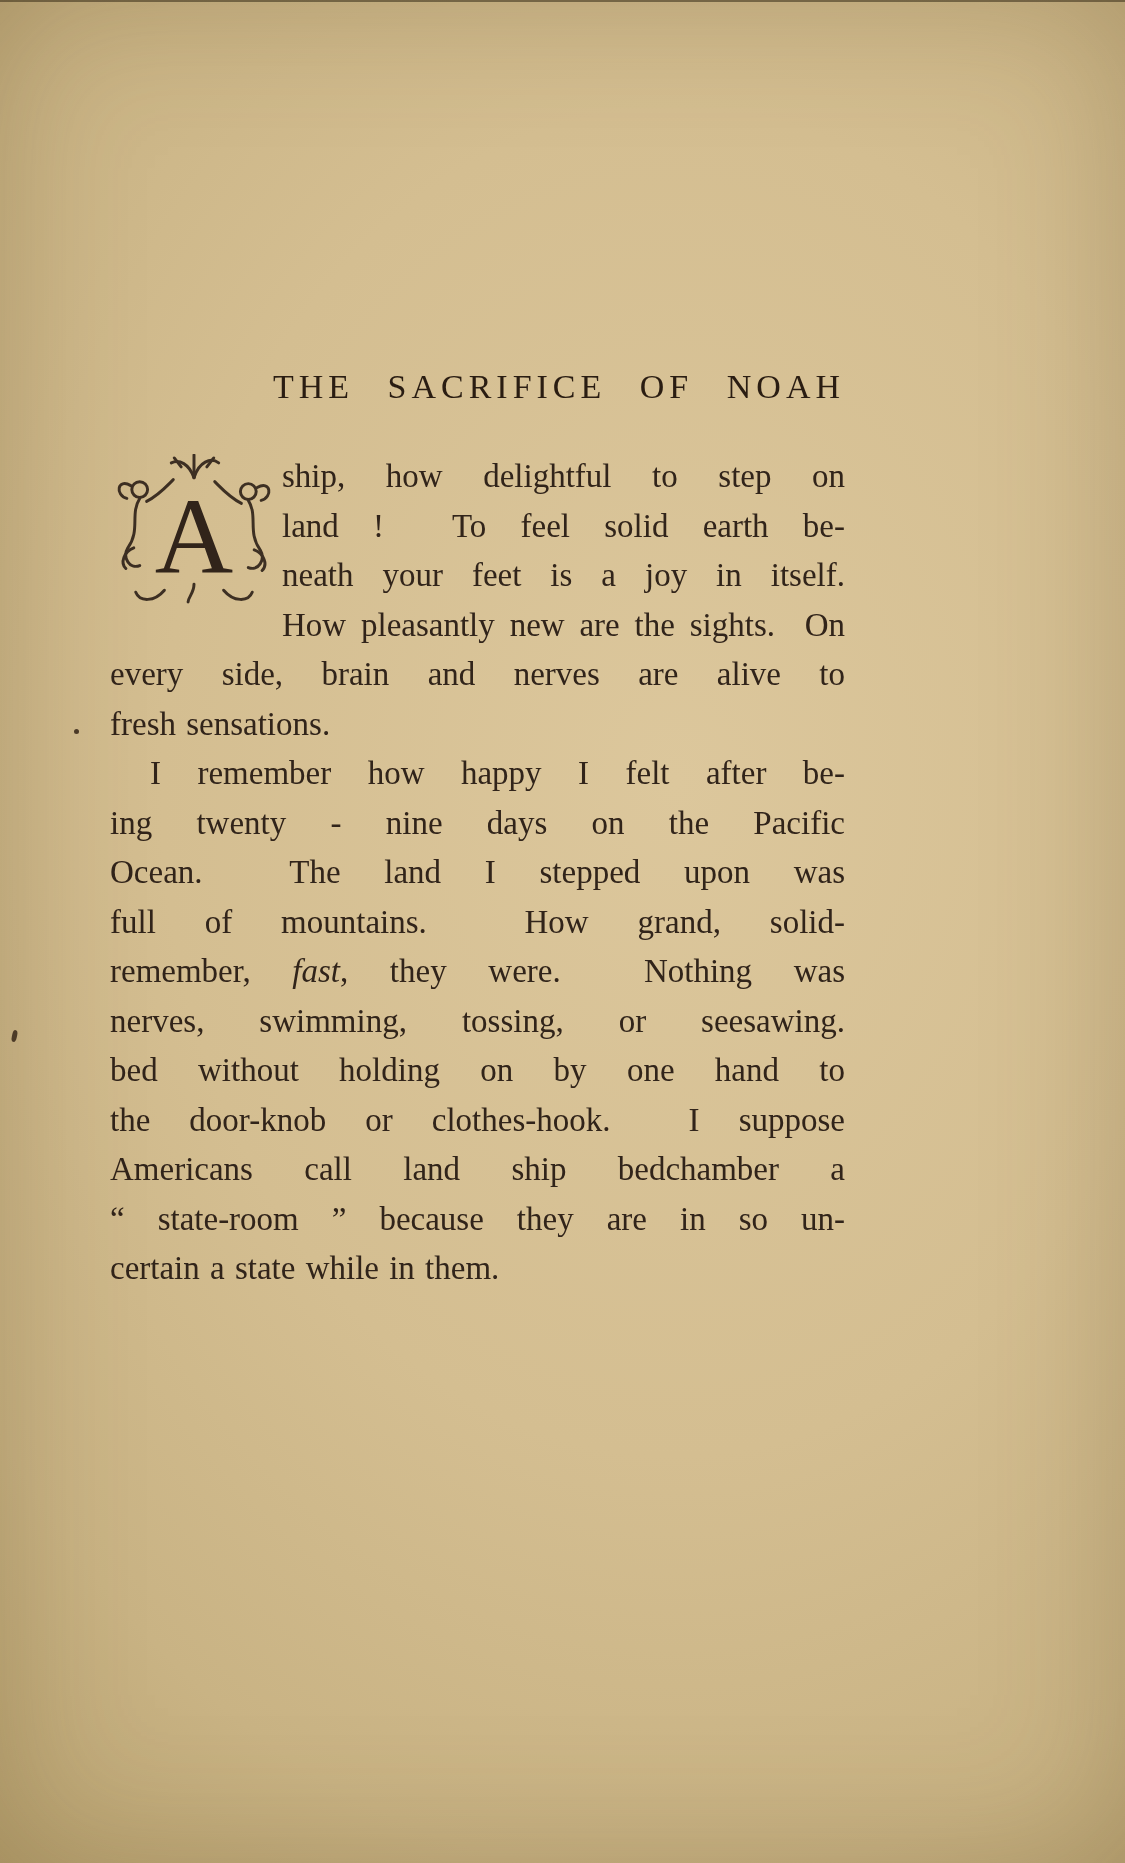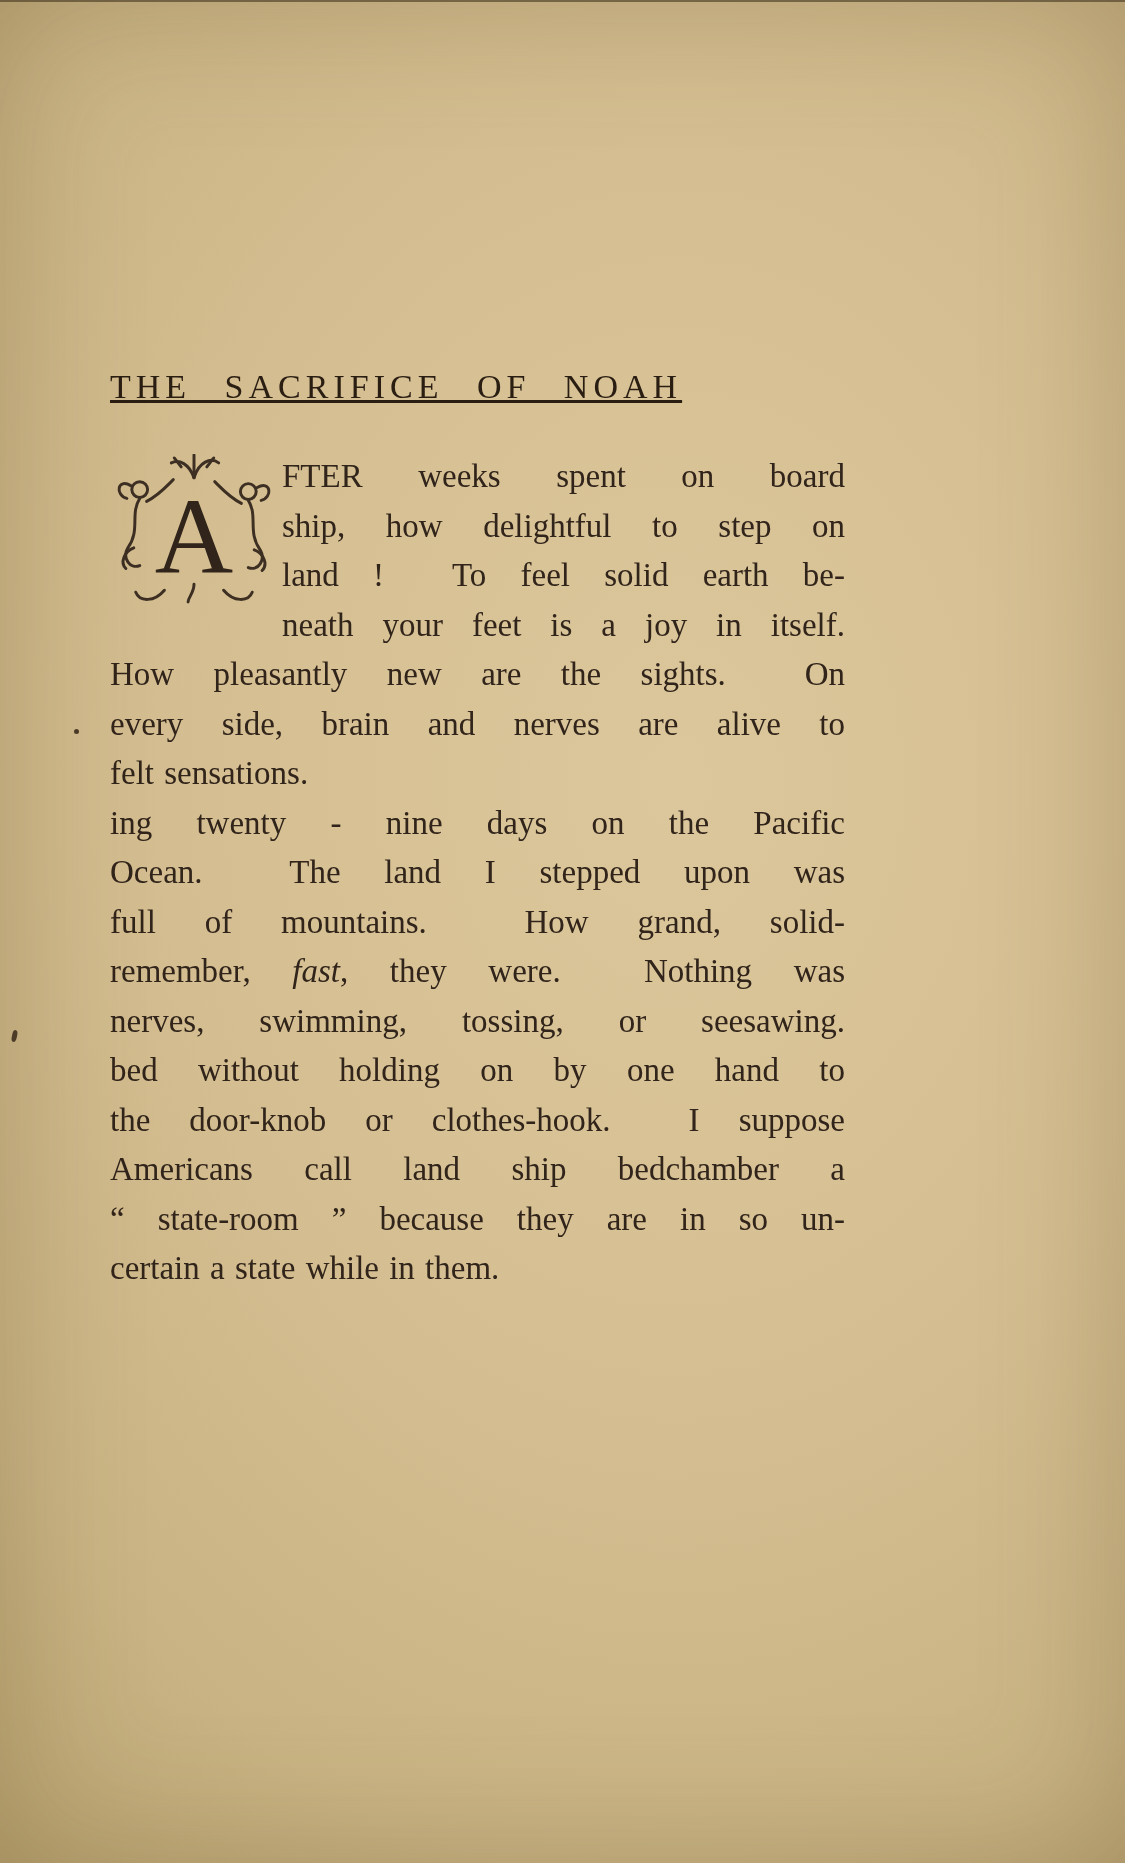--- a/index.html
+++ b/index.html
@@ -16,25 +16,24 @@
   .page::before{
     content:"";position:absolute;top:0;left:0;right:0;height:2px;
     background:rgba(32,24,10,.5);
   }
   .page::after{
     content:"";position:absolute;inset:0;pointer-events:none;
     box-shadow:inset 0 0 140px rgba(96,74,36,.28);
   }
   .title{
     position:absolute;top:368px;left:110px;width:735px;
-    margin:0;text-align:left;
+    margin:0;text-align:right;
     font-size:34px;font-weight:normal;
     letter-spacing:5px;word-spacing:20px;
     color:#2a1d12;
-    text-decoration:underline;
   }
   .textcol{
     position:absolute;top:452px;left:110px;width:735px;
     font-size:33px;line-height:49.5px;
     color:#31241a;
     word-spacing:2px;
   }
   .dropcap{
     float:left;
     width:172px;height:160px;
@@ -89,27 +88,27 @@
           <path d="M98,13 l7,-9"></path>
 
           <path d="M55,138 C45,150 30,150 26,140"></path>
           <path d="M115,138 C125,150 140,150 144,140"></path>
           <path d="M85,132 c0,9 -6,13 -6,18"></path>
         </g>
         <text x="85" y="121" text-anchor="middle" font-family="Liberation Serif, serif" font-size="110" fill="#31241a">A</text>
       </svg>
     </div>
 
-  <div class="line"><span>FTER weeks spent on board</span></div>
       <div class="line"><span>ship, how delightful to step on</span></div>
       <div class="line"><span>land !&nbsp; To feel solid earth be-</span></div>
       <div class="line"><span>neath your feet is a joy in itself.</span></div>
       <div class="line"><span>How pleasantly new are the sights.&nbsp; On</span></div>
       <div class="line"><span>every side, brain and nerves are alive to</span></div>
-      <div class="line lastline"><span>felt sensations.</span></div>
+      <div class="line lastline"><span>fresh sensations.</span></div>
+      <div class="line indent"><span>I remember how happy I felt after be-</span></div>
       <div class="line"><span>ing twenty - nine days on the Pacific</span></div>
       <div class="line"><span>Ocean.&nbsp; The land I stepped upon was</span></div>
       <div class="line"><span>full of mountains.&nbsp; How grand, solid-</span></div>
       <div class="line"><span>remember, </span><em>fast</em><span>, they were.&nbsp; Nothing was</span></div>
       <div class="line"><span>nerves, swimming, tossing, or seesawing.</span></div>
       <div class="line"><span>bed without holding on by one hand to</span></div>
       <div class="line"><span>the door-knob or clothes-hook.&nbsp; I suppose</span></div>
       <div class="line"><span>Americans call land ship bedchamber a</span></div>
       <div class="line"><span>“ state-room ” because they are in so un-</span></div>
       <div class="line lastline"><span>certain a state while in them.</span></div>

